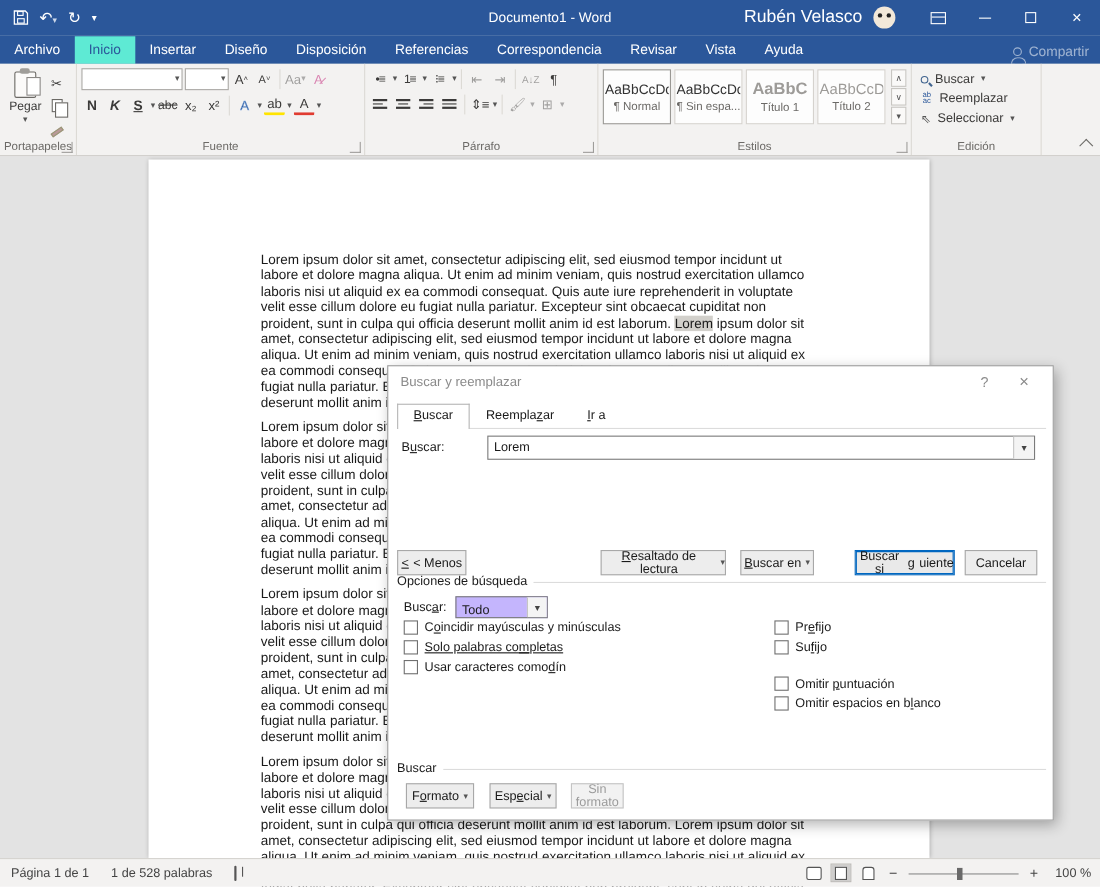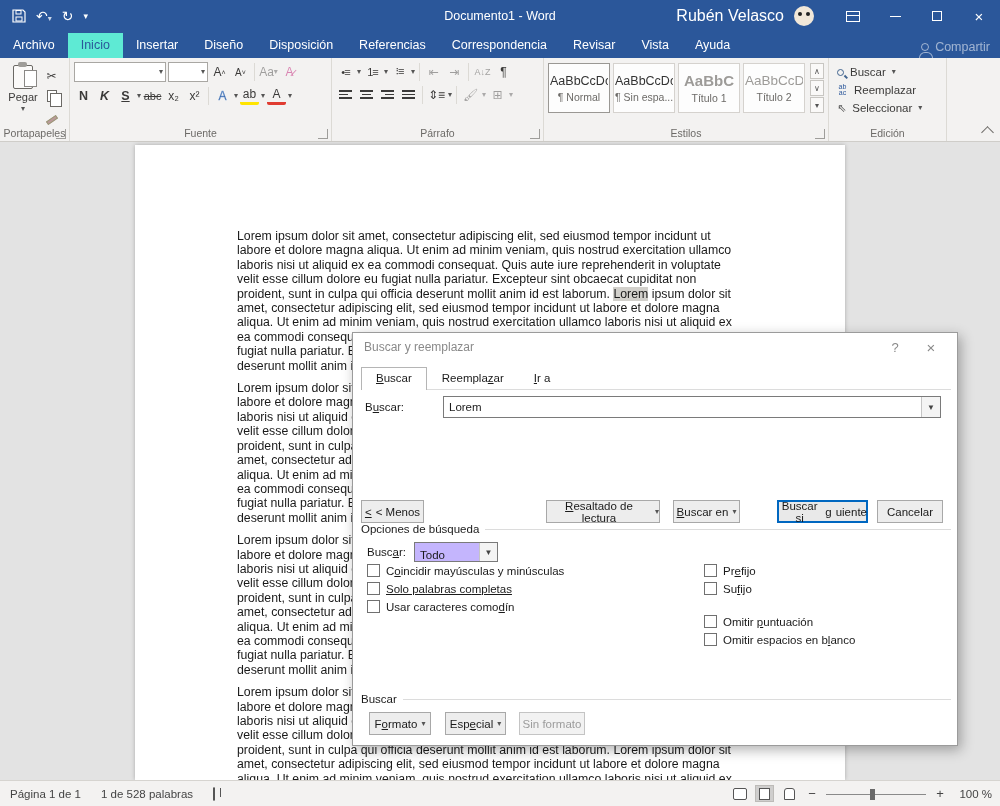--- a/index.html
+++ b/index.html
@@ -451,21 +451,21 @@
 
     <div class="dlg-bottom-btns" style="position:absolute; left:0; top:379px; width:606px; height:23px;">
       <button class="wbtn" style="left:16px;width:62px;">
           <span>F<u>o</u>rmato</span>
           <span class="caret">▾</span>
         </button>
       <button class="wbtn" style="left:92px;width:61px;">
           <span>Esp<u>e</u>cial</span>
           <span class="caret">▾</span>
         </button>
-      <button class="wbtn disabled" style="left:166px;width:66px;">Sin formato</button>
+      <button class="wbtn disabled" style="left:166px;width:48px;">Sin formato</button>
     </div>
   </div>
 
   <div class="statusbar">
     <span class="sb-item">Página 1 de 1</span>
     <span class="sb-item">1 de 528 palabras</span>
     <span class="sb-item"><span class="book-ic"></span></span>
     <span class="sb-right">
       <span class="view-ic">
           <span class="pg" style="width:14px;border-radius:2px;"></span>

